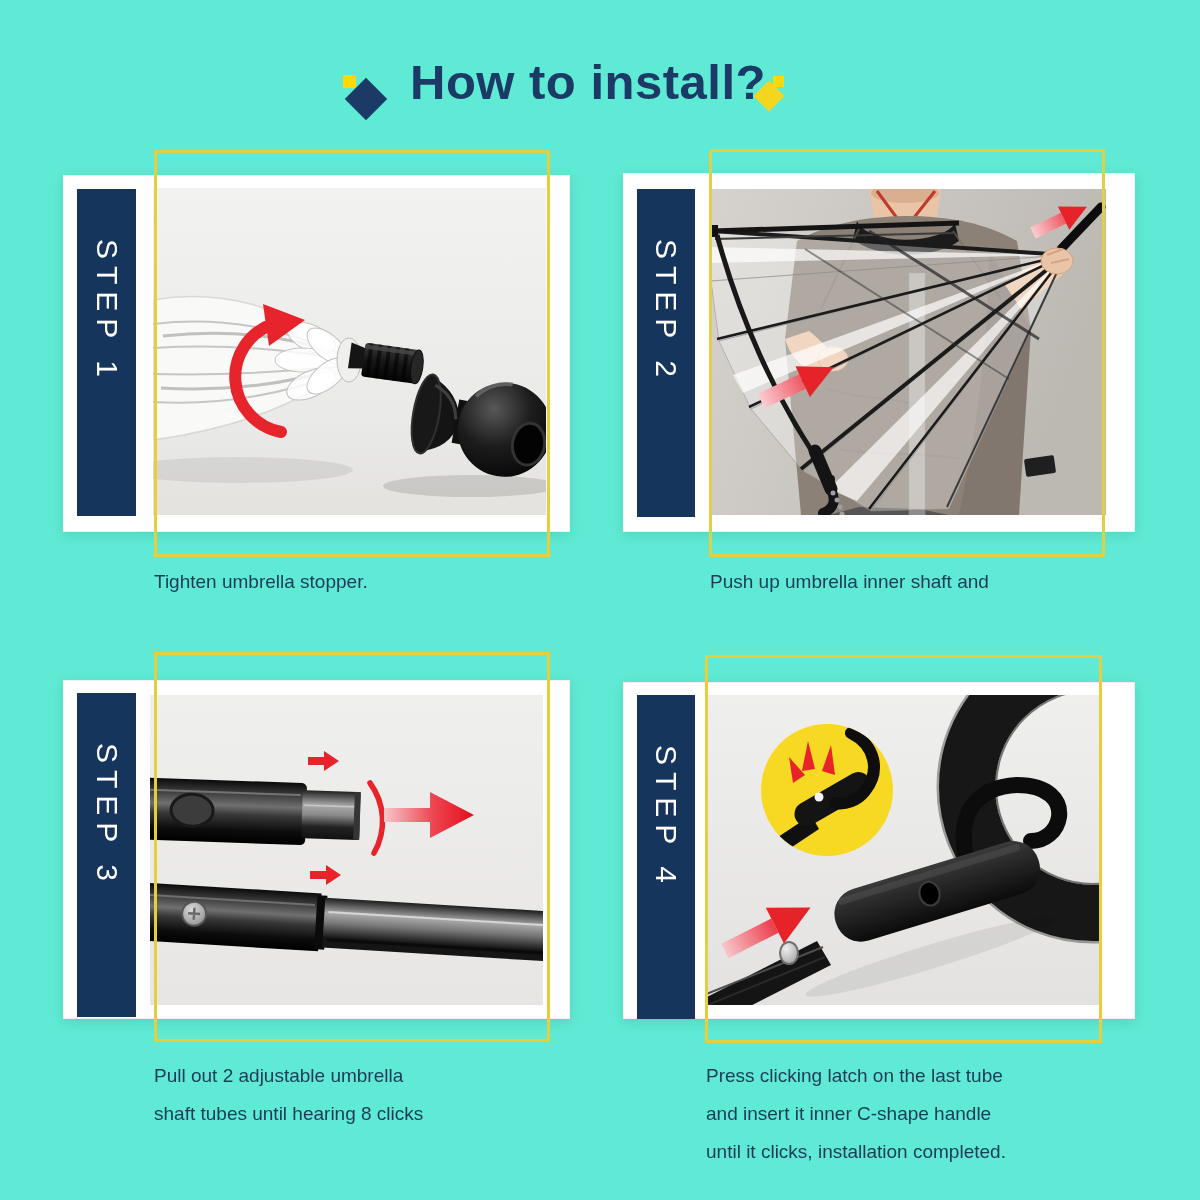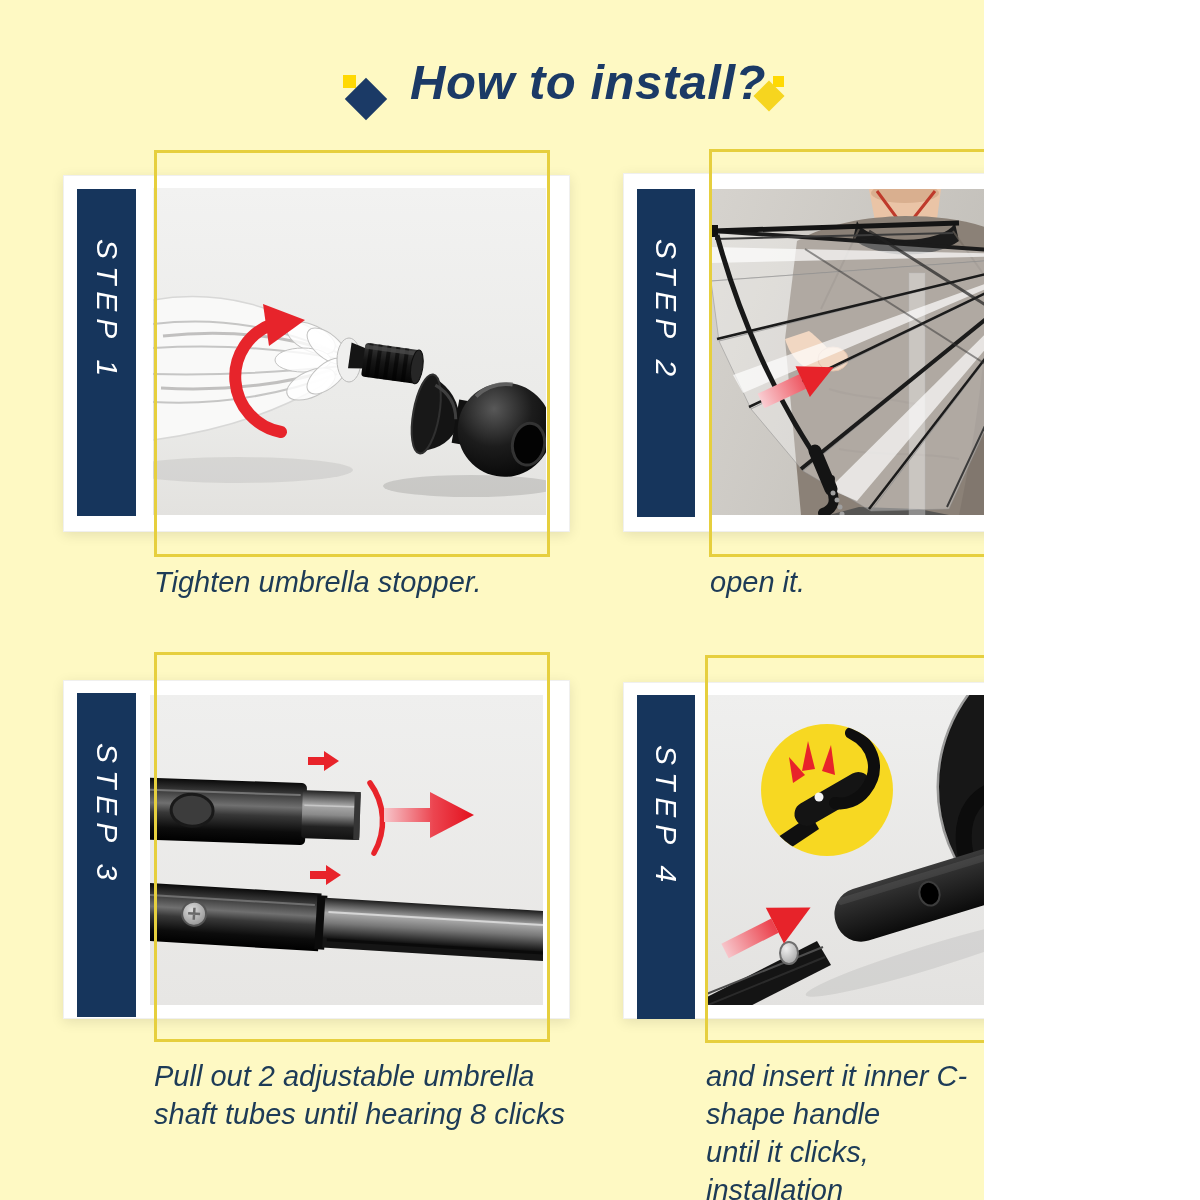--- a/index.html
+++ b/index.html
@@ -1,17 +1,17 @@
 <!DOCTYPE html>
 <html><head>
 <meta charset="utf-8">
 <style>
   html,body{margin:0;padding:0;background:#fff;}
-  .page{position:relative;width:984px;height:1200px;background:#fef9c3;overflow:hidden;
-        font-family:"Liberation Sans",sans-serif;font-style:italic;}
+  .page{position:relative;width:1200px;height:1200px;background:#5eead4;overflow:hidden;
+        font-family:"Liberation Sans",sans-serif;}
 
   
   .title{position:absolute;left:410px;top:54px;font-size:49px;font-weight:bold;
          color:#1b3a66;letter-spacing:.5px;}
   .sq{position:absolute;background:#ffd903;}
   .sq-l{left:343px;top:75px;width:13px;height:13px;}
   .sq-r{left:773px;top:76px;width:11px;height:11px;}
   .dia{position:absolute;transform:rotate(45deg);}
   .dia-navy{left:351px;top:84px;width:30px;height:30px;background:#1b3a66;}
   .dia-gold{left:758px;top:85px;width:22px;height:22px;background:#f6d51f;}
@@ -19,21 +19,21 @@
   
   .frame{position:absolute;border:3px solid #e6cf3e;box-sizing:border-box;z-index:4;pointer-events:none;}
   .card{position:absolute;background:#fff;border:1px solid #f0f0ef;
         box-shadow:0 3px 12px rgba(0,0,0,.10);z-index:1;}
   .photo{position:absolute;z-index:2;overflow:hidden;}
   .photo svg{display:block;}
   .banner{position:absolute;background:#16355c;z-index:3;display:flex;justify-content:center;
           padding-top:50px;box-sizing:border-box;}
   .banner span{writing-mode:vertical-rl;color:#ffffff;font-size:30px;letter-spacing:7px;
                font-family:"Liberation Sans",sans-serif;}
-  .caption{position:absolute;z-index:3;color:#1d3b57;font-size:29px;line-height:38px;}
+  .caption{position:absolute;z-index:3;color:#1d3b57;font-size:19px;line-height:38px;}
 
   
   .f1{left:154px;top:150px;width:396px;height:407px;}
   .c1{left:63px;top:175px;width:505px;height:355px;}
   .ph1{left:153px;top:188px;width:393px;height:327px;background:#ececeb;}
   .b1{left:77px;top:189px;width:59px;height:327px;}
   .cap1{left:154px;top:563px;}
   
   .f2{left:709px;top:149px;width:396px;height:408px;}
   .c2{left:623px;top:173px;width:510px;height:357px;}
@@ -226,21 +226,21 @@
           <polygon points="0,-8 46,-8 46,8 0,8" fill="url(#pg2b)"></polygon>
           <polygon points="46,-17 80,0 46,17" fill="#e7232a"></polygon>
         </g>
       </svg>
     </div>
     <div class="frame f2"></div>
     <div class="banner b2">
       <span>STEP 2</span>
     </div>
     <div class="caption cap2">
-      <div>open it.</div>
+      <div>Push up umbrella inner shaft and</div>
     </div>
   </section>
 
   <section>
     <div class="card c3"></div>
     <div class="photo ph3">
       <svg viewBox="0 0 393 310" width="393" height="310">
         <defs>
           <linearGradient id="p3bg" x1="0" y1="0" x2="0" y2="1">
             <stop offset="0" stop-color="#efefee"></stop>
@@ -383,18 +383,19 @@
             <polygon points="126,50 117,76 130,80" fill="#e8232a"></polygon>
           </g>
         </g>
       </svg>
     </div>
     <div class="frame f4"></div>
     <div class="banner b4">
       <span>STEP 4</span>
     </div>
     <div class="caption cap4">
+      <div>Press clicking latch on the last tube</div>
       <div>and insert it inner C-shape handle</div>
       <div>until it clicks, installation completed.</div>
     </div>
   </section>
 
 </div>
 
 </body></html>

